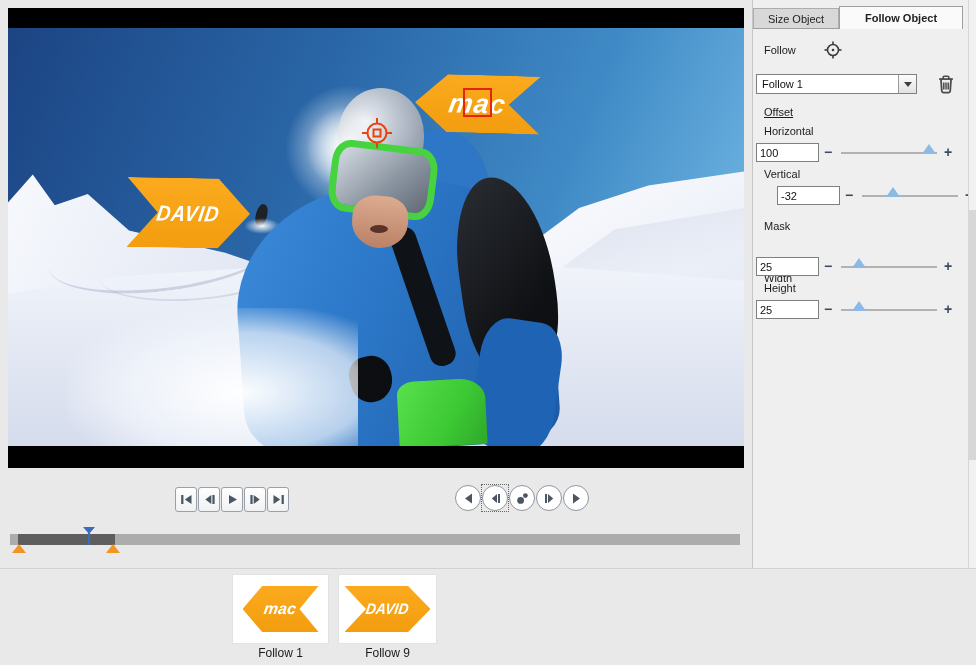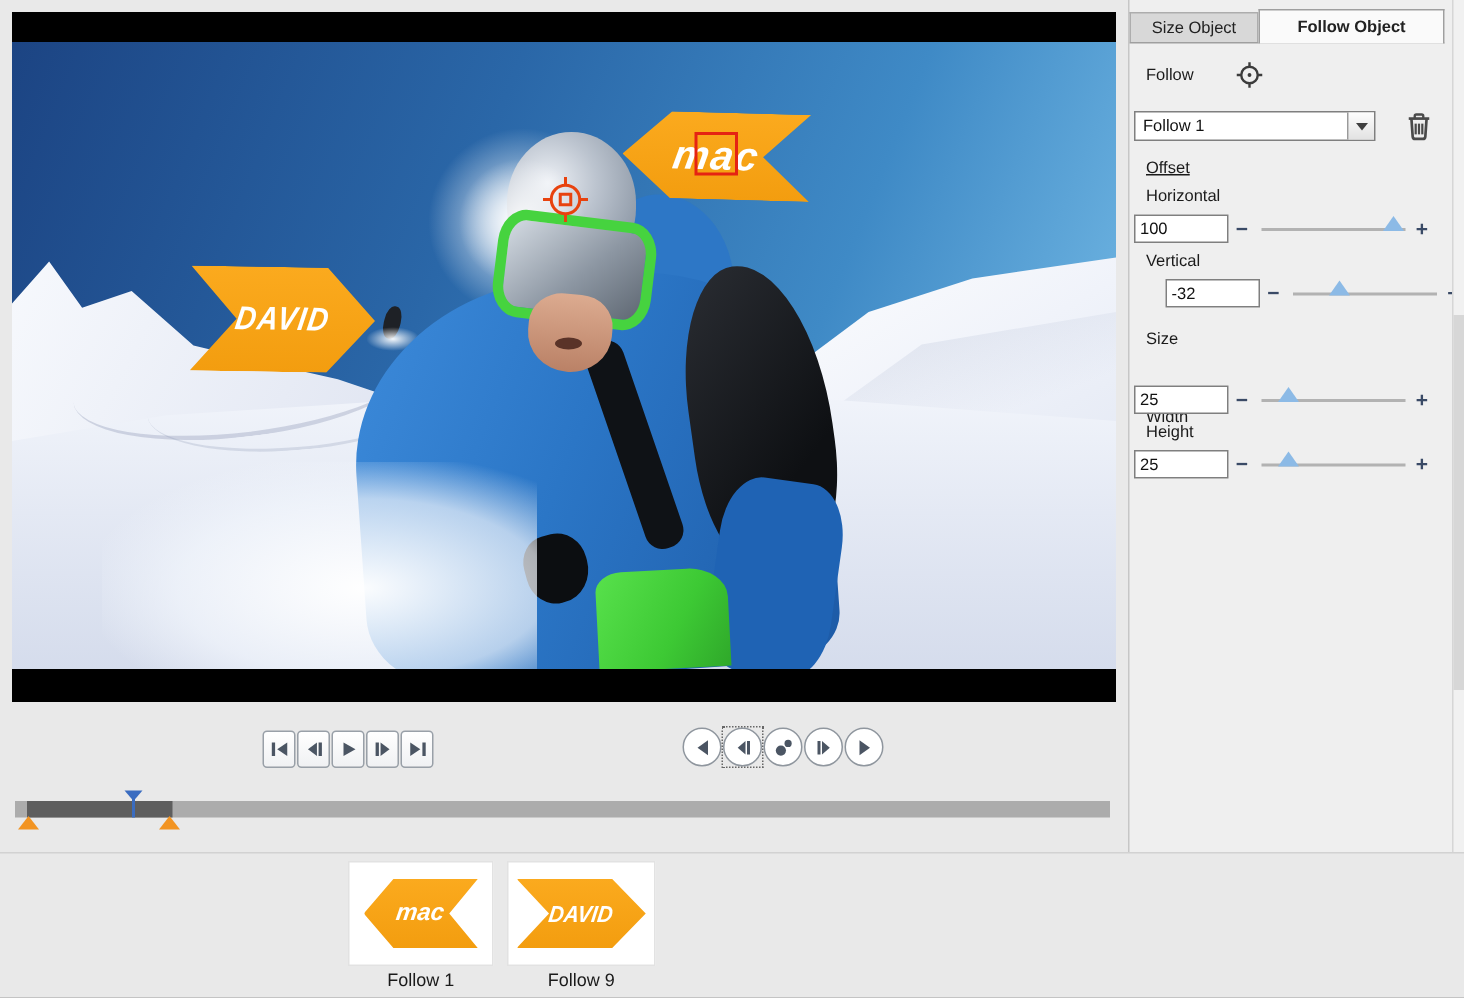--- a/index.html
+++ b/index.html
@@ -223,21 +223,21 @@
     <div class="plabel" style="top:168px;">Vertical</div>
     <div class="srow" style="top:186px;margin-left:21px;">
       <input class="num" value="-32" style="">
       <div class="sgn minus">−</div>
       <div class="strack">
         <div class="shandle" style="left: calc(32% - 7px);"></div>
       </div>
       <div class="sgn plus">+</div>
     </div>
 
-    <div class="plabel" style="top:220px;">Size</div>
+    <div class="plabel" style="top:220px;">Mask</div>
 
     <div class="plabel" style="top:239px;margin-top:33px;">Width</div>
     <div class="srow" style="top:257px;">
       <input class="num" value="25" style="">
       <div class="sgn minus">−</div>
       <div class="strack">
         <div class="shandle" style="left: calc(19% - 7px);"></div>
       </div>
       <div class="sgn plus">+</div>
     </div>

